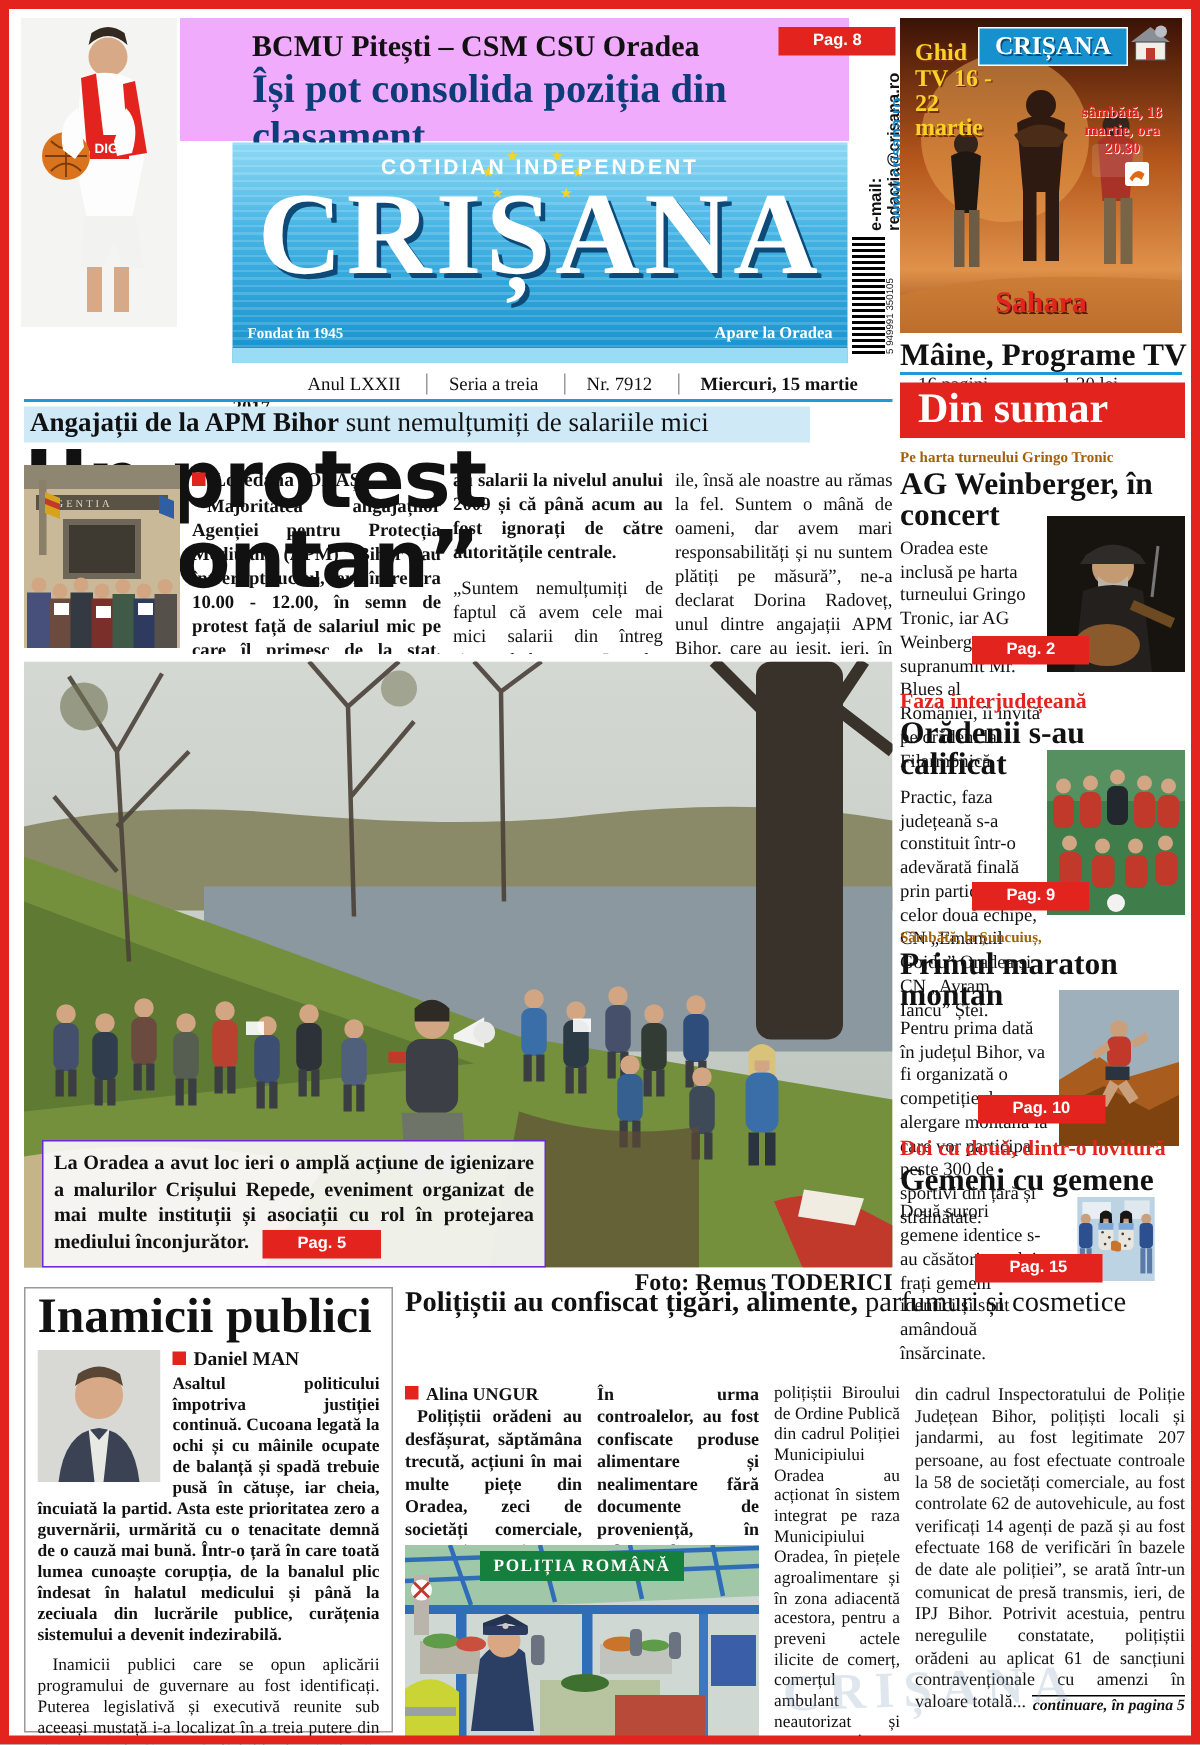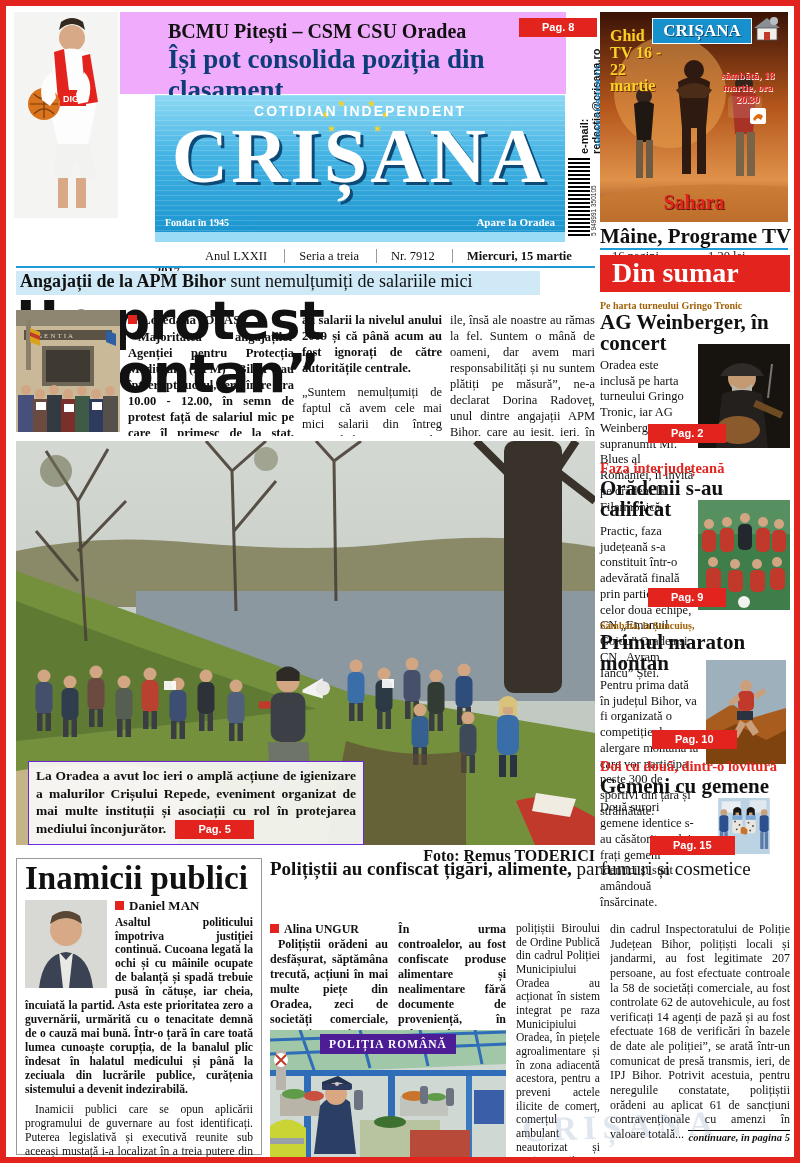--- a/index.html
+++ b/index.html
@@ -447,18 +447,18 @@
           <path d="M-12 -6 q14 -14 28 -2 l2 -4 -14 -8 -16 6 z" fill="#233350"></path>
           <rect x="-12" y="-12" width="30" height="6" rx="2" fill="#2b3a5e"></rect>
           <circle cx="3" cy="-12" r="2" fill="#c9c9c9"></circle>
         </g>
         <path d="M0 96 q18 -14 36 2 l0 30 -36 0 z" fill="#cbd435"></path>
         <rect x="0" y="108" width="34" height="6" fill="#9aa0a8"></rect>
         <rect x="6" y="20" width="10" height="40" fill="#b9b4ac"></rect>
         <circle cx="11" cy="30" r="7" fill="#fff"></circle>
           <path d="M6 25 l10 10 M16 25 l-10 10" stroke="#c0392b" stroke-width="2"></path>
       </svg>
-      <div class="abs" style="left:50px;top:4px;width:136px;height:20px;background:#4c1d95;color:#fff;text-align:center;font-weight:bold;font-size:11.5px;line-height:20px;letter-spacing:1px;">POLIȚIA ROMÂNĂ</div>
+      <div class="abs" style="left:50px;top:4px;width:136px;height:20px;background:#15803d;color:#fff;text-align:center;font-weight:bold;font-size:11.5px;line-height:20px;letter-spacing:1px;">POLIȚIA ROMÂNĂ</div>
     </div>
   </div>
 
   <div class="frame"></div>
 </div>
 
 </body></html>

